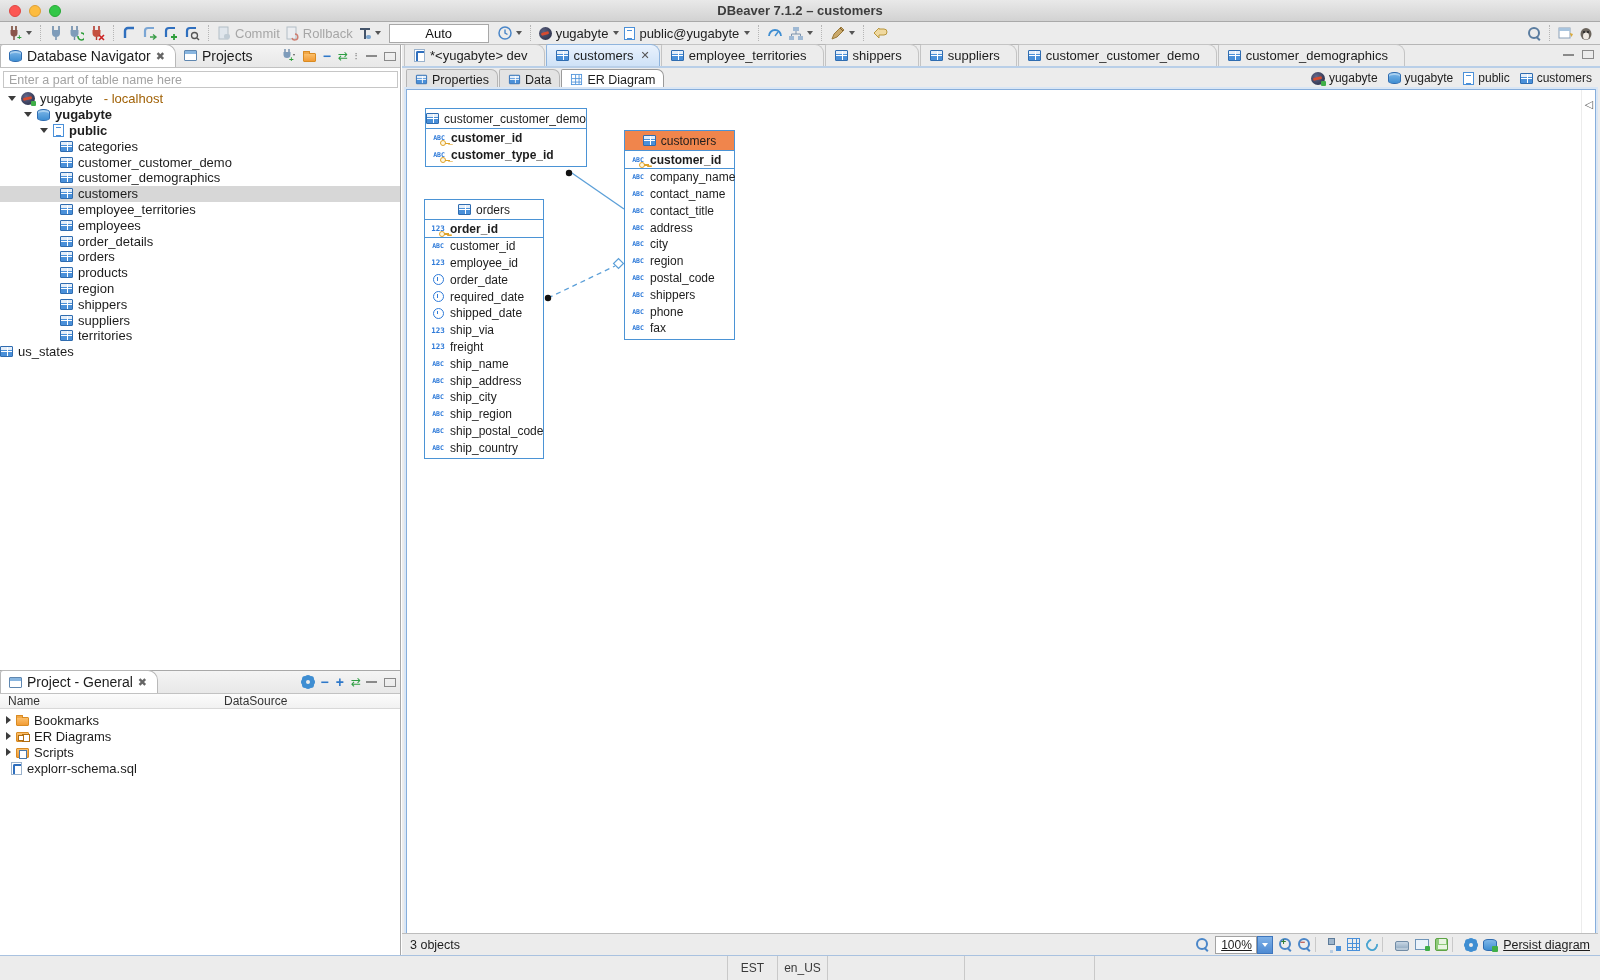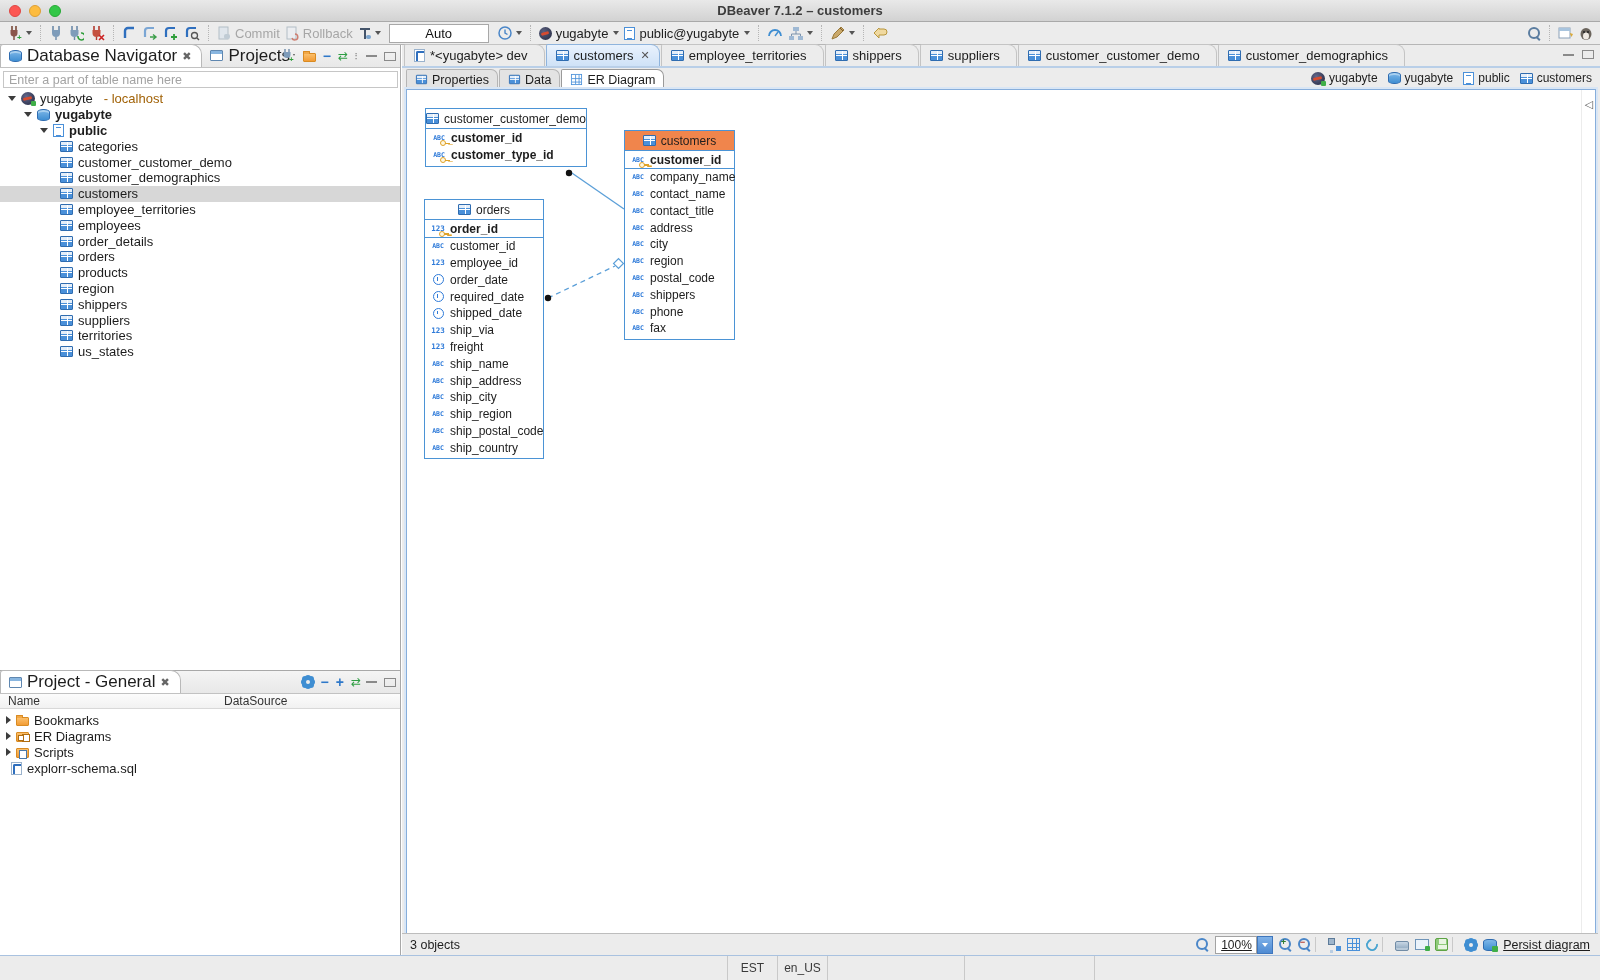--- a/index.html
+++ b/index.html
@@ -72,21 +72,21 @@
   .minusico { color:#2e78c9; font-weight:bold; font-size:14px; line-height:12px; }
   .linkico { color:#2f9e44; font-size:12px; letter-spacing:-2px; }
   .dots3 { color:#777; font-size:10px; line-height:5px; width:6px; text-align:center; }
 
   
   #nav-panel { position:absolute; left:0; top:45px; width:401px; height:625px; background:#fff;
     border-right:1px solid #a8a8a8; }
   .viewtabbar { position:relative; height:23px; background:linear-gradient(#f4f4f4,#e8e8e8);
     border-bottom:1px solid #c2c2c2; display:flex; align-items:flex-end; }
   .viewtab { height:23px; display:flex; align-items:center; gap:5px; padding:0 10px 0 8px;
-    font-size:17px;justify-content:space-between; }
+    font-size:14px;justify-content:space-between; }
   .viewtab.active { background:#fff; border:1px solid #b9b9b9; border-bottom:none;
     border-radius:3px 10px 0 0; }
   .vclose { color:#666; font-size:11px; font-weight:bold; }
   .vclose::before { content:'\2716'; }
   .viewtools { position:absolute; right:4px; top:4px; display:flex; align-items:center; gap:7px; }
   #nav-filter { display:block; width:395px; margin:3px; height:17px; border:1px solid #c6c6c6;
     font-size:12.5px; padding:0 5px; color:#333; font-family:inherit; }
   #nav-filter::placeholder { color:#a3a3a3; }
   .tree { font-size:13px; }
   .trow { height:15.8px; display:flex; align-items:center; gap:5px; white-space:nowrap; }
@@ -499,21 +499,21 @@
           <div class="trow" style="padding-left:60px">
             <span class="ic tblico"></span>
             <span class="lbl">suppliers</span>
           </div>
 
           <div class="trow" style="padding-left:60px">
             <span class="ic tblico"></span>
             <span class="lbl">territories</span>
           </div>
 
-          <div class="trow" style="padding-left:60px">
+          <div class="trow" style="">
             <span class="ic tblico"></span>
             <span class="lbl">us_states</span>
           </div>
         </div>
     </div>
   </div>
 
   <div id="project-panel">
     <div class="viewtabbar">
       <div class="viewtab active">

